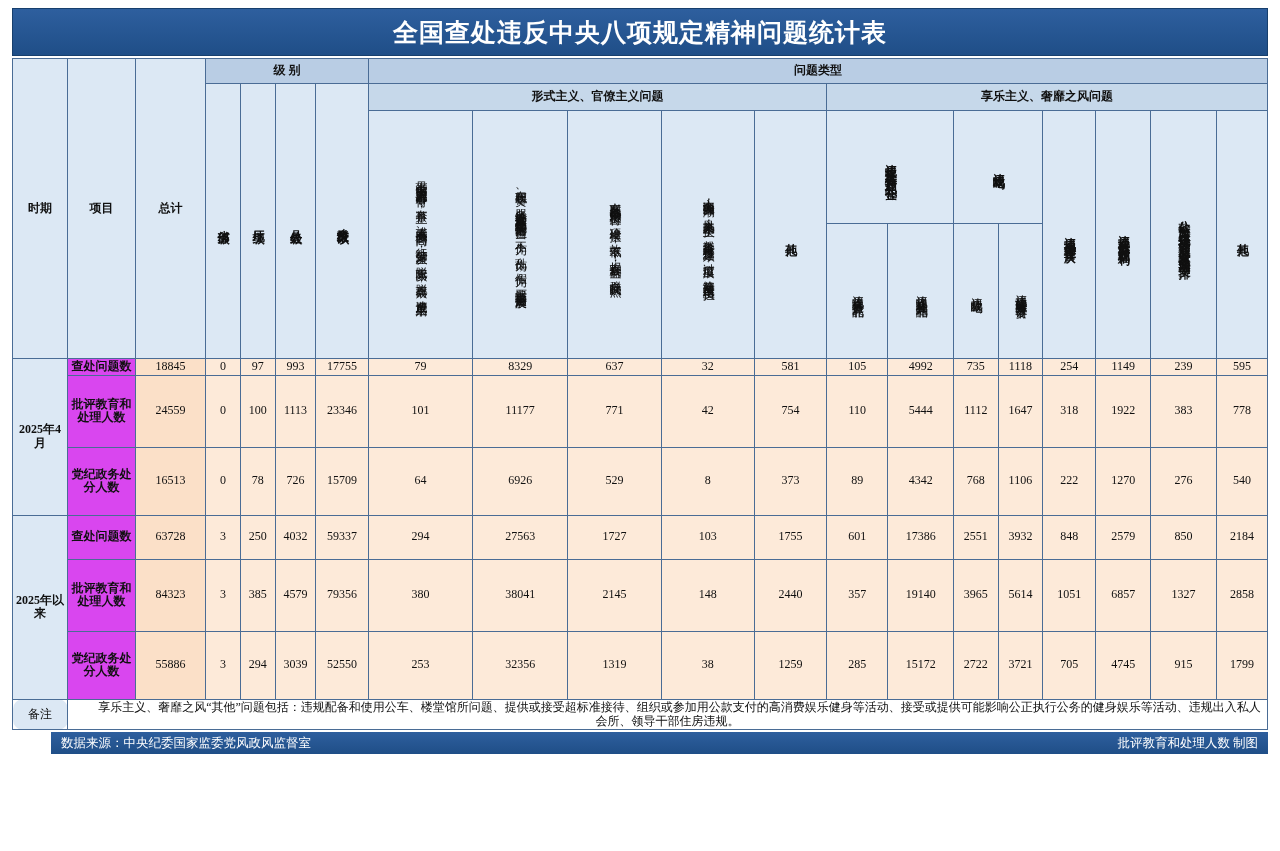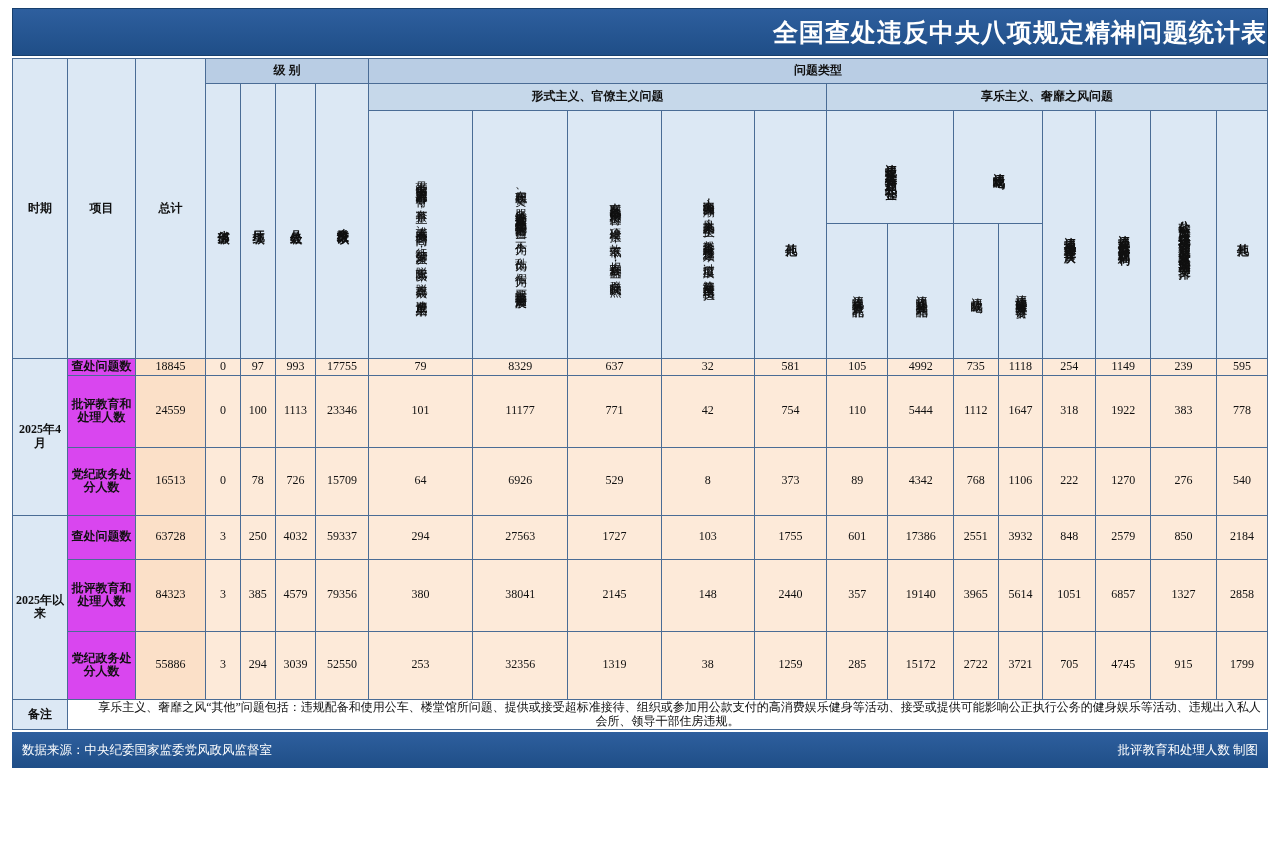--- a/index.html
+++ b/index.html
@@ -20,21 +20,21 @@
     box-sizing: border-box;
     padding: 8px 12px 6px 12px;
     background: #ffffff;
   }
   .title-bar {
     height: 46px;
     background: linear-gradient(to bottom, #2e5f9e, #1f4e87);
     border: 1px solid #173f6d;
     display: flex;
     align-items: center;
-    justify-content: flex-end;
+    justify-content: center;
   }
   .title-bar .title {
     color: #ffffff;
     font-size: 25px;
     font-weight: bold;
     letter-spacing: 1px;
     font-family: "Liberation Serif", "DejaVu Serif", serif;
   }
   table.main {
     width: 100%;
@@ -122,38 +122,40 @@
   .note-row td {
     text-align: left;
     background: #ffffff;
     font-size: 12.5px;
     line-height: 1.55;
     padding: 4px 8px;
   }
   .note-label {
     background: #dce8f4 !important;
     text-align: center !important;
-    font-weight: bold;
+    font-weight: normal;
     font-size: 13px;
+    border-radius: 10px;
   }
   .note-text {
     text-indent: 2em;
   }
   .footer {
     display: flex;
     justify-content: space-between;
     align-items: center;
-    height: 36px;
+    height: 22px;
     background: linear-gradient(to bottom, #2e5f9e, #1f4e87);
     color: #ffffff;
     font-size: 12.5px;
     padding: 0 10px;
     box-sizing: border-box;
     margin-top: 2px;
     font-family: "Liberation Serif", "DejaVu Serif", serif;
+    margin-left: 39px;
   }
 </style>
 </head>
 <body>
 
 <div class="sheet">
 
   <div class="title-bar">
     <span class="title">全国查处违反中央八项规定精神问题统计表</span>
   </div>

